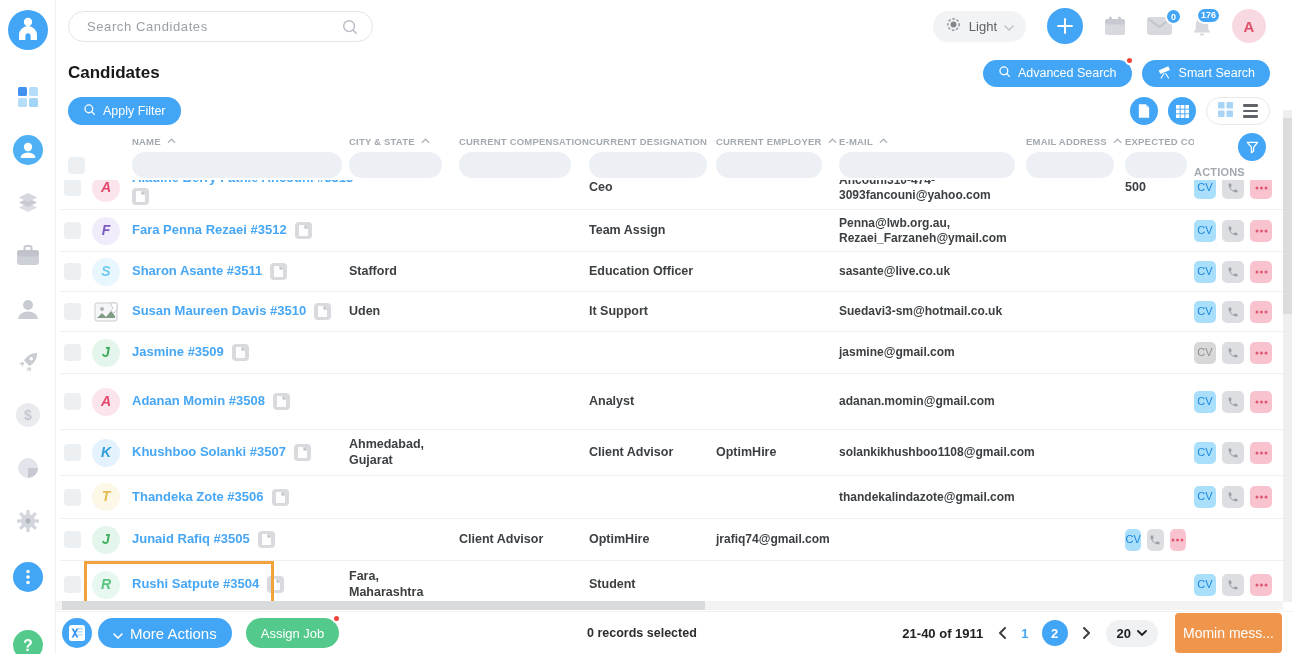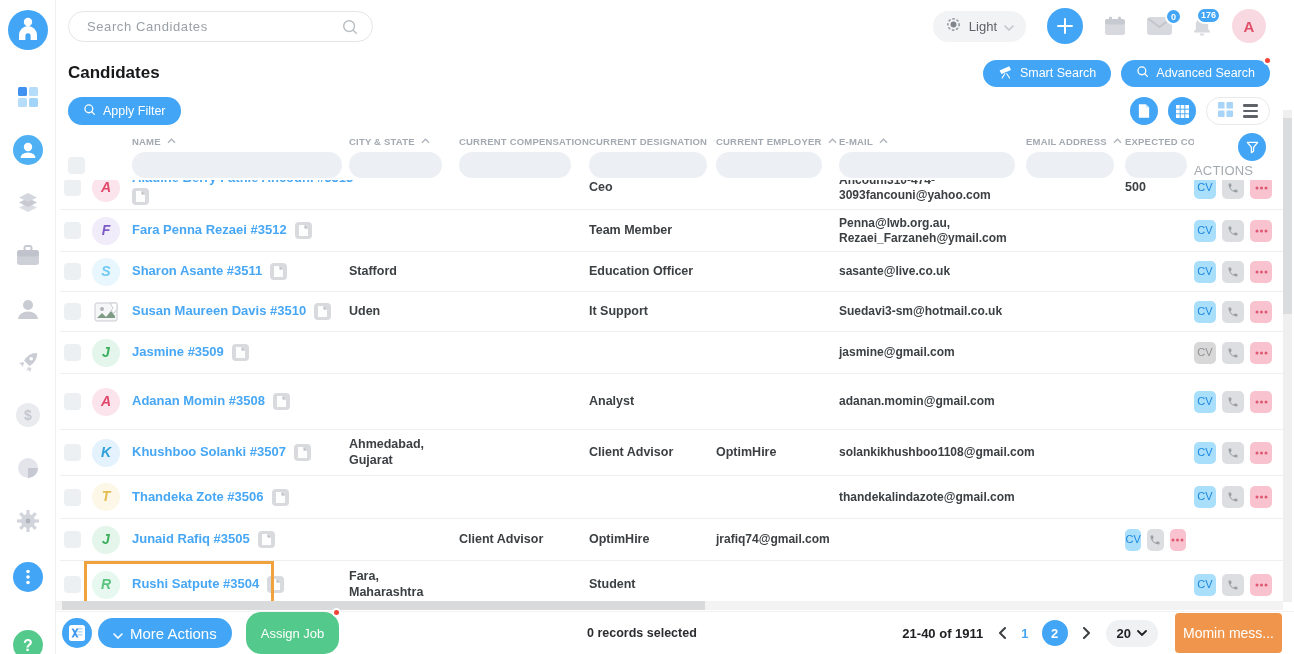--- a/index.html
+++ b/index.html
@@ -51,21 +51,21 @@
   
   .thead{position:absolute;left:56px;top:132px;width:1228px;height:48px;background:#fff;z-index:5}
   .hrow,.frow{display:grid;grid-template-columns:var(--cols);margin-left:4px;align-items:center}
   .hrow{height:18px}
   .hlabel{font-size:9.5px;font-weight:bold;color:#A3A9B0;letter-spacing:.2px;display:flex;align-items:center;gap:6px;white-space:nowrap;overflow:hidden}
   .frow{height:30px}
   .flt{border:none;background:#ECF0F4;border-radius:13px;height:26px;outline:none;padding:0 10px;font-family:"Liberation Sans",sans-serif;font-size:12px;color:#3c4043}
   .w-name{width:210px}.w-city{width:93px}.w-comp{width:112px}.w-desig{width:118px}.w-emp{width:106px}.w-email{width:176px}.w-email2{width:88px}.w-exp{width:62px}
   .checkbox{display:inline-block;width:17px;height:17px;border-radius:4px;background:#ECF0F3;cursor:pointer}
   .c-check{display:flex;justify-content:center}
-  .actions-label{font-size:13px;font-weight:normal;color:#A3A9B0;letter-spacing:.2px;align-self:end;padding-bottom:2px}
+  .actions-label{font-size:11px;font-weight:bold;color:#A3A9B0;letter-spacing:.2px;align-self:end;padding-bottom:2px}
   .funnel-btn{position:absolute;right:18px;top:1px;width:28px;height:28px;border-radius:50%;background:var(--blue);display:flex;align-items:center;justify-content:center;cursor:pointer;z-index:6}
 
   
   .tbody{position:absolute;left:56px;top:180px;width:1228px;height:421px;overflow:hidden}
   .rows{margin-left:4px;margin-top:-14px}
   .row{display:grid;grid-template-columns:var(--cols);align-items:center;height:42px;border-bottom:1px solid #EFEFEF;position:relative;background:#fff}
   .row:nth-child(1){height:44px}
   .row:nth-child(3),.row:nth-child(4){height:40px}
   .row:nth-child(6){height:56px}
   .row:nth-child(7){height:46px}
@@ -92,21 +92,21 @@
   
   .hscroll{position:absolute;left:56px;top:601px;width:1227px;height:9px;background:#F3F3F4;z-index:7}
   .hscroll .thumb{position:absolute;left:6px;top:0;width:643px;height:9px;background:#D9DADB}
   .vscroll{position:absolute;left:1283px;top:110px;width:9px;height:492px;background:#EFEFF0;z-index:7}
   .vscroll .thumb{position:absolute;top:8px;left:0;width:9px;height:196px;background:#DBDCDD}
 
   
   .footer{position:absolute;left:56px;bottom:0;width:1238px;height:43px;background:#fff;border-top:1px solid #F2F2F2;display:flex;align-items:center;z-index:9}
   .excel-btn{margin-left:6px;width:30px;height:30px;border-radius:50%;background:var(--blue);display:flex;align-items:center;justify-content:center;cursor:pointer}
   .more-actions{margin-left:6px;height:30px;border-radius:15px;font-size:15px}
-  .assign-job{margin-left:14px;height:42px;border-radius:15px;background:#53C98B;font-size:13px}
+  .assign-job{margin-left:14px;height:30px;border-radius:15px;background:#53C98B;font-size:13px}
   .records{position:absolute;left:531px;font-size:12.5px;font-weight:bold;color:#2b2d30}
   .pager{margin-left:auto;display:flex;align-items:center;gap:13px;margin-right:12px}
   .range{font-size:13px;font-weight:bold;color:#202124}
   .chev{cursor:pointer;display:flex;padding:0 2px}
   .pnum{font-size:13px;font-weight:bold;color:#47A7F5;cursor:pointer}
   .pnum.active{width:26px;height:26px;border-radius:50%;background:var(--blue);color:#fff;display:flex;align-items:center;justify-content:center}
   .size-pill{height:27px;border-radius:14px;background:#EFF1F3;display:flex;align-items:center;gap:6px;padding:0 11px;font-size:13px;font-weight:bold;color:#202124;cursor:pointer}
   .send-btn{margin-left:4px;width:107px;height:40px;background:#F0964C;border:none;border-radius:4px;color:#fff;font-size:14px;font-family:"Liberation Sans",sans-serif;cursor:pointer}
 </style>
 </head>
@@ -262,33 +262,33 @@
       <span class="badge-count">176</span>
     </span>
     <span class="user-avatar">A</span>
   </div>
 </header>
 
 <div class="page-head">
   <h1 class="page-title">Candidates</h1>
   <div class="head-btns">
     <button class="pill-btn">
-      <span><svg width="15" height="15" viewBox="0 0 24 24">
-            <path d="M2.5 10.5L18 3.5l2.8 6L5.5 16z" fill="#fff"></path>
-            <path d="M11 15.5l-4.5 7M14 15.5l4.5 7" stroke="#fff" stroke-width="1.8" stroke-linecap="round"></path>
-          </svg></span>
-      <span>Smart Search</span>
-    </button>
-    <button class="pill-btn">
       <span><svg width="13" height="13" viewBox="0 0 20 20">
             <circle cx="9" cy="9" r="6" fill="none" stroke="#fff" stroke-width="2"></circle>
             <line x1="13.5" y1="13.5" x2="17.5" y2="17.5" stroke="#fff" stroke-width="2" stroke-linecap="round"></line>
           </svg></span>
       <span>Advanced Search</span>
       <span class="red-dot"></span>
+    </button>
+    <button class="pill-btn">
+      <span><svg width="15" height="15" viewBox="0 0 24 24">
+            <path d="M2.5 10.5L18 3.5l2.8 6L5.5 16z" fill="#fff"></path>
+            <path d="M11 15.5l-4.5 7M14 15.5l4.5 7" stroke="#fff" stroke-width="1.8" stroke-linecap="round"></path>
+          </svg></span>
+      <span>Smart Search</span>
     </button>
   </div>
 </div>
 
 <div class="toolbar">
   <button class="pill-btn apply-filter">
     <span><svg width="13" height="13" viewBox="0 0 20 20">
           <circle cx="9" cy="9" r="6" fill="none" stroke="#fff" stroke-width="2"></circle>
           <line x1="13.5" y1="13.5" x2="17.5" y2="17.5" stroke="#fff" stroke-width="2" stroke-linecap="round"></line>
         </svg></span>
@@ -466,21 +466,21 @@
       <span class="doc-badge">
         <svg width="9" height="11" viewBox="0 0 9 11">
               <path d="M0 0h5.5L9 3.5V11H0z" fill="#FDFDFD"></path>
               <path d="M5.5 0L9 3.5H5.5z" fill="#B9BCC1"></path>
             </svg>
       </span>
 
     </span>
     <span class="cell c-city"></span>
     <span class="cell c-comp"></span>
-    <span class="cell c-desig">Team Member</span>
+    <span class="cell c-desig">Team Assign</span>
     <span class="cell c-emp"></span>
     <span class="cell c-email">Penna@lwb.org.au, Rezaei_Farzaneh@ymail.com</span>
     <span class="cell c-email2"></span>
     <span class="cell c-exp"></span>
     <span class="cell c-actions">
       <span class="abadge cv">CV</span>
       <span class="abadge phone">
         <svg width="12" height="12" viewBox="0 0 24 24" fill="#9AA0A6">
               <path d="M6.6 10.8c1.5 2.8 3.8 5.1 6.6 6.6l2.2-2.2c.3-.3.7-.4 1.1-.2 1.1.4 2.3.6 3.5.6.6 0 1 .4 1 1V20c0 .6-.4 1-1 1C10.9 21 3 13.1 3 3.9c0-.6.4-1 1-1h3.5c.6 0 1 .4 1 1 0 1.2.2 2.4.6 3.5.1.4 0 .8-.2 1.1z"></path>
             </svg>

